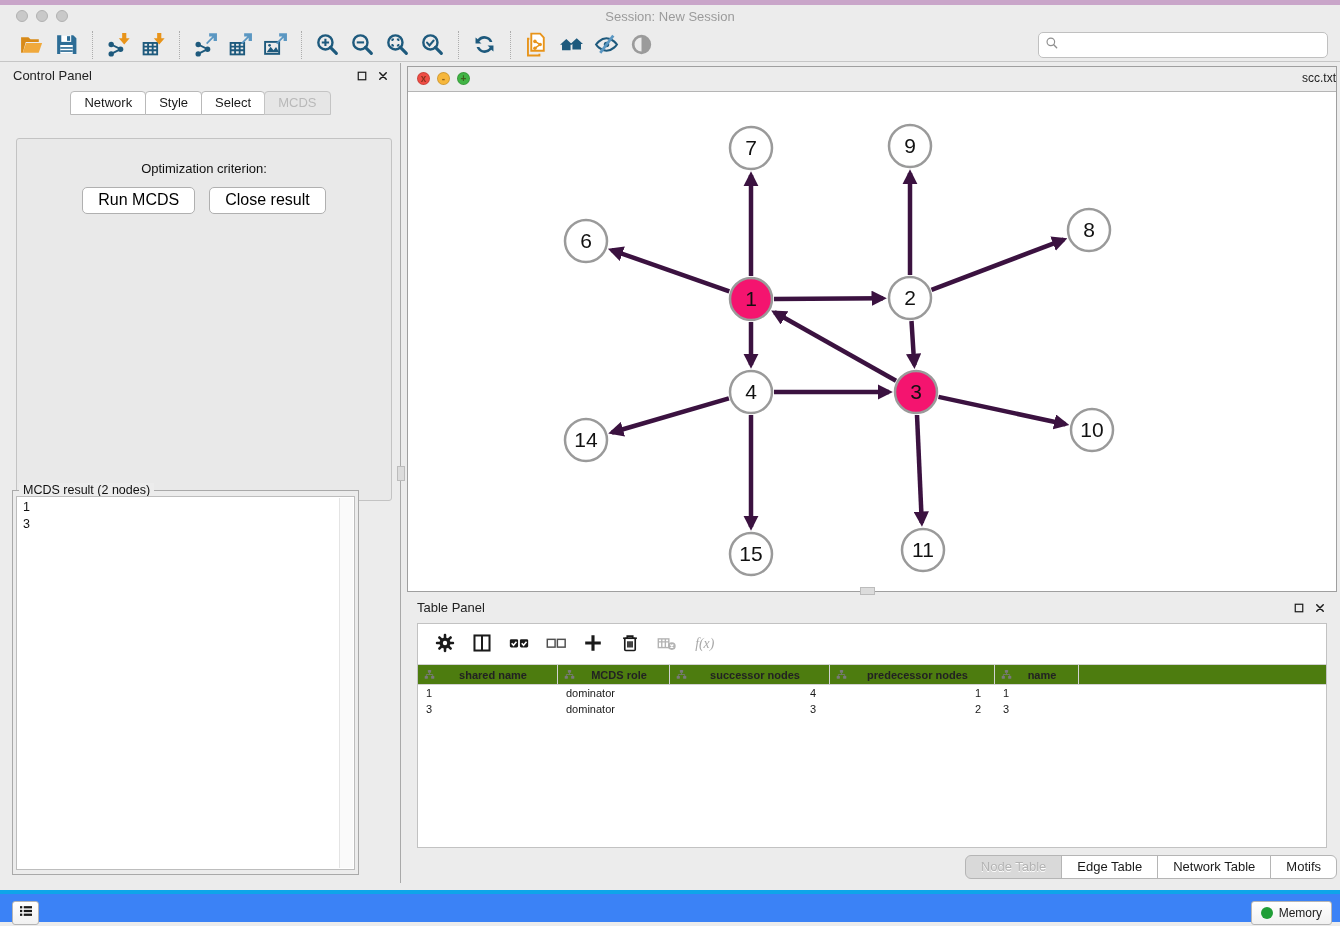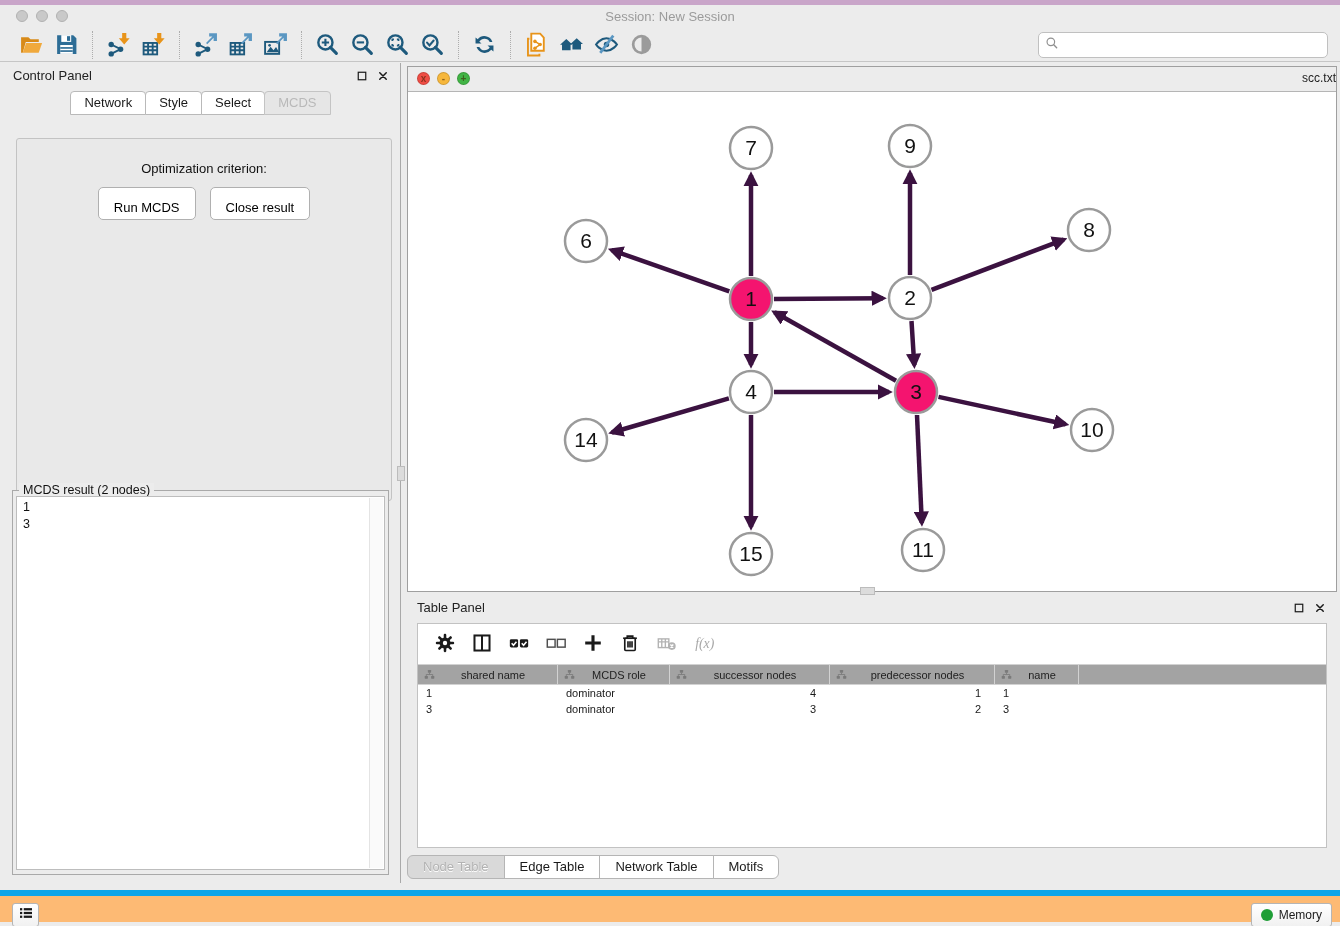--- a/index.html
+++ b/index.html
@@ -39,22 +39,22 @@
           border-radius:4px 4px 0 0;margin-right:-1px;cursor:default;}
   .cp-tab.active{background:#e6e6e6;color:#b9b9b9;border-color:#c4c4c4;}
   .cp-content{position:absolute;left:16px;right:8px;top:76px;height:361px;background:#e9e9e9;
               border:1px solid #c3c3c3;border-radius:3px;margin-top:-1px;}
   .opt-label{text-align:center;margin-top:22px;font-size:13px;color:#111;}
   .combo{width:308px;height:23px;margin:11px auto 0;background:#fff;border:1px solid #b0b0b0;border-radius:5px;
          display:flex;align-items:center;padding:0 4px 0 11px;box-sizing:border-box;font-size:13px;}
   .combo-label{flex:1;}
   .combo svg{width:13px;height:13px;}
   .btn-row{display:flex;justify-content:center;gap:14px;margin-top:11px;}
-  .btn{background:#fff;border:1px solid #b0b0b0;border-radius:5px;padding:12px 15px 4px;font-size:13px;cursor:default;}
-  .result-group{position:absolute;left:12px;top:427px;width:377px;height:385px;border:1px solid #a9a9a9;background:#ececec;box-sizing:border-box;}
+  .btn{background:#fff;border:1px solid #b0b0b0;border-radius:5px;padding:3px 15px 4px;font-size:16px;cursor:default;}
+  .result-group{position:absolute;left:12px;top:427px;width:347px;height:385px;border:1px solid #a9a9a9;background:#ececec;box-sizing:border-box;}
   .result-legend{position:absolute;top:-8px;left:6px;background:#ececec;padding:0 4px;font-size:12.5px;color:#111;}
   .result-area{position:absolute;left:3px;right:3px;top:5px;bottom:4px;background:#fff;border:1px solid #bdbdbd;}
   .result-text{position:absolute;left:6px;top:2px;right:18px;bottom:2px;font-size:12.5px;line-height:17px;white-space:pre;color:#111;}
   .result-scroll{position:absolute;right:1px;top:1px;bottom:1px;width:13px;background:#fafafa;border-left:1px solid #e4e4e4;}
   
   .vsplit-handle{position:absolute;left:397px;top:466px;width:8px;height:15px;background:#dcdcdc;border:1px solid #bcbcbc;box-sizing:border-box;}
   .hsplit-handle{position:absolute;left:860px;top:587px;width:15px;height:8px;background:#dcdcdc;border:1px solid #bcbcbc;box-sizing:border-box;}
   
   .net-window{position:absolute;left:407px;top:66px;width:930px;height:526px;background:#fff;
               border:1px solid #9f9f9f;box-sizing:border-box;}
@@ -66,35 +66,35 @@
   .net-canvas{position:absolute;left:0;top:24px;right:0;bottom:0;}
   
   .table-panel{position:absolute;left:407px;top:595px;width:930px;height:292px;background:#ececec;}
   .tp-header{position:relative;height:26px;}
   .tp-title{position:absolute;left:10px;top:5px;font-size:13px;color:#222;}
   .tp-box{position:absolute;left:10px;right:10px;top:28px;height:225px;background:#fff;border:1px solid #c2c2c2;box-sizing:border-box;overflow:hidden;}
   .tp-toolbar{display:flex;align-items:center;gap:15px;height:40px;padding-left:16px;}
   .tp-btn{display:flex;justify-content:center;height:24px;}
   .tp-btn svg{width:22px;height:22px;}
   .tp-btn.wide svg{width:30px;}
-  .grid-header{display:flex;border-top:1px solid #d2d2d2;border-bottom:1px solid #d2d2d2;background:#a3a3a3;height:19px;}
+  .grid-header{display:flex;border-top:1px solid #d2d2d2;border-bottom:1px solid #d2d2d2;background:#4d7c0f;height:19px;font-weight:bold;}
   .col-h{display:flex;align-items:center;border-right:1px solid #d2d2d2;font-size:11px;color:#222;box-sizing:border-box;padding-left:6px;}
   .col-h svg{width:11px;height:11px;margin-right:4px;flex:none;}
   .col-h .lbl{flex:1;text-align:center;padding-right:10px;}
   .grid-row{display:flex;height:16px;align-items:center;}
   .cell{font-size:11px;box-sizing:border-box;overflow:hidden;white-space:nowrap;}
   .cell.left{padding-left:8px;text-align:left;}
   .cell.right{padding-right:14px;text-align:right;}
-  .bt-tabs{position:absolute;left:0;right:0;bottom:8px;display:flex;justify-content:flex-start;}
+  .bt-tabs{position:absolute;left:0;right:0;bottom:8px;display:flex;justify-content:flex-end;}
   .bt-tab{background:#fff;border:1px solid #b5b5b5;padding:3px 15px 4px;font-size:13px;margin-left:-1px;cursor:default;}
   .bt-tab:first-child{border-radius:6px 0 0 6px;margin-left:0;}
   .bt-tab:last-child{border-radius:0 6px 6px 0;}
   .bt-tab.active{background:#d9d9d9;color:#b3b3b3;text-shadow:0 1px 0 #fff;}
   
-  .statusbar{position:absolute;left:0;right:0;top:890px;height:32px;background:#fdba74;border-top:6px solid #0ea5e9;box-sizing:border-box;}
+  .statusbar{position:absolute;left:0;right:0;top:890px;height:32px;background:#3b82f6;border-top:4px solid #0ea5e9;box-sizing:border-box;}
   .sb-btn{position:absolute;top:7px;height:24px;background:linear-gradient(#ffffff,#f1f1f1);
           border:1px solid #b5b5b5;border-radius:3px;display:flex;align-items:center;justify-content:center;box-sizing:border-box;}
   .sb-left{left:12px;width:27px;}
   .sb-left svg{width:18px;height:18px;}
   .sb-right{right:8px;padding:0 9px;gap:6px;font-size:12px;}
   .mem-dot{width:12px;height:12px;border-radius:50%;background:#1f9e37;}
 </style>
 </head>
 <body>
 

